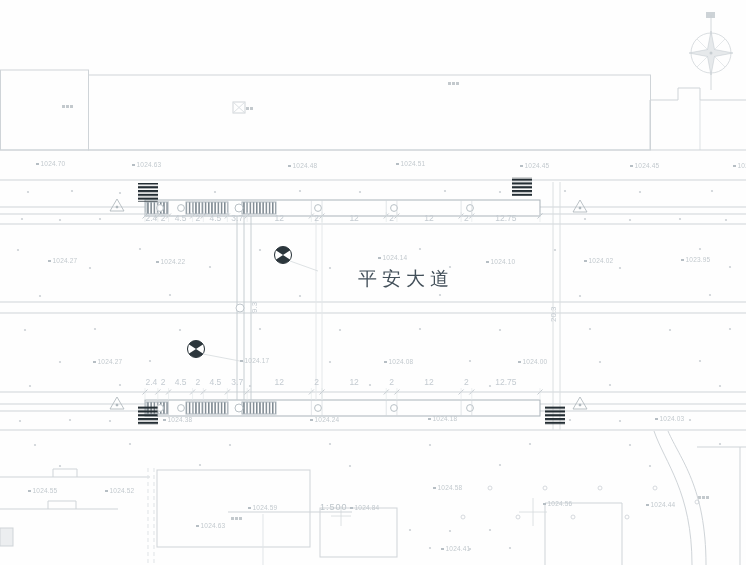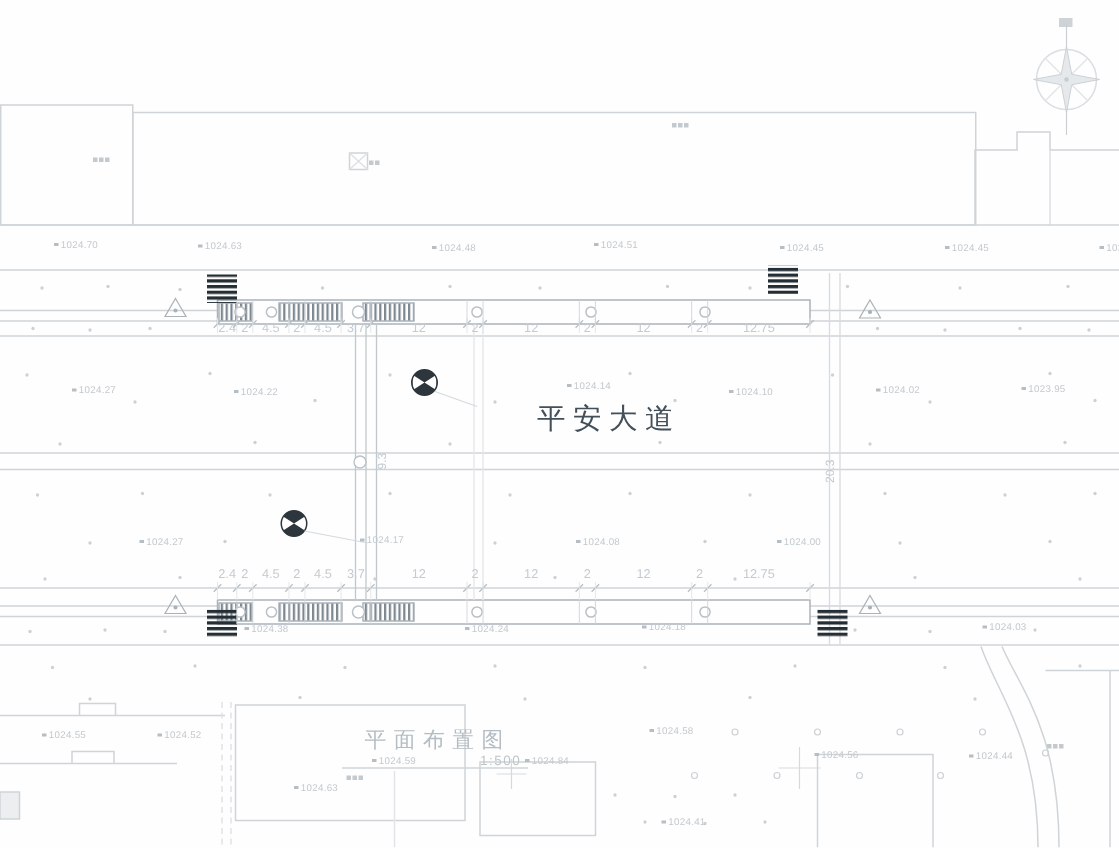--- a/index.html
+++ b/index.html
@@ -387,21 +387,20 @@
       <circle cx="600" cy="488" r="2" fill="none" stroke="#ccd1d5" stroke-width="0.8"></circle>
       <circle cx="655" cy="488" r="2" fill="none" stroke="#ccd1d5" stroke-width="0.8"></circle>
       <circle cx="697" cy="502" r="2" fill="none" stroke="#ccd1d5" stroke-width="0.8"></circle>
       <circle cx="463" cy="517" r="2" fill="none" stroke="#ccd1d5" stroke-width="0.8"></circle>
       <circle cx="518" cy="517" r="2" fill="none" stroke="#ccd1d5" stroke-width="0.8"></circle>
       <circle cx="573" cy="517" r="2" fill="none" stroke="#ccd1d5" stroke-width="0.8"></circle>
       <circle cx="627" cy="517" r="2" fill="none" stroke="#ccd1d5" stroke-width="0.8"></circle>
     </svg>
 
 <div class="road-name">平安大道</div>
-<div class="plan-title">平面布置图</div>
 <div class="plan-scale">1:500</div>
 <div id="labels">
       <span class="elev" style="left: 36px; top: 160px;">1024.70</span>
       <span class="elev" style="left: 132px; top: 161px;">1024.63</span>
       <span class="elev" style="left: 288px; top: 162px;">1024.48</span>
       <span class="elev" style="left: 396px; top: 160px;">1024.51</span>
       <span class="elev" style="left: 520px; top: 162px;">1024.45</span>
       <span class="elev" style="left: 630px; top: 162px;">1024.45</span>
       <span class="elev" style="left: 733px; top: 162px;">1024.46</span>
       <span class="elev" style="left: 48px; top: 257px;">1024.27</span>

